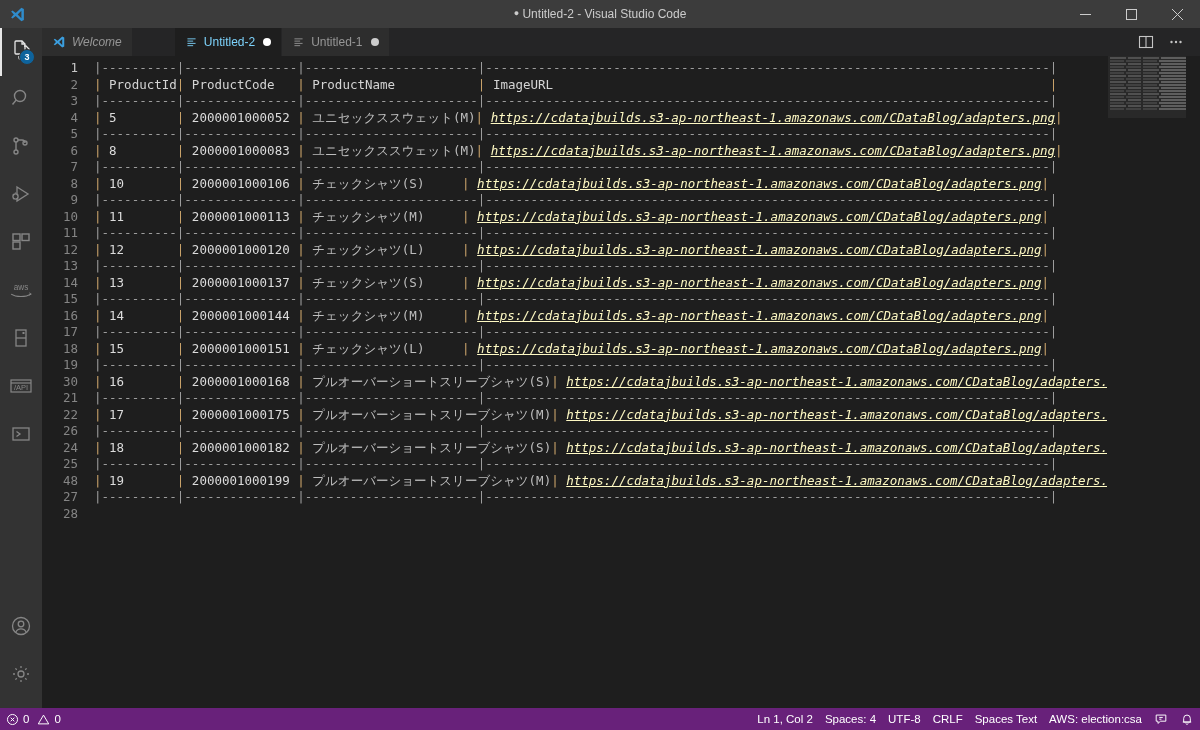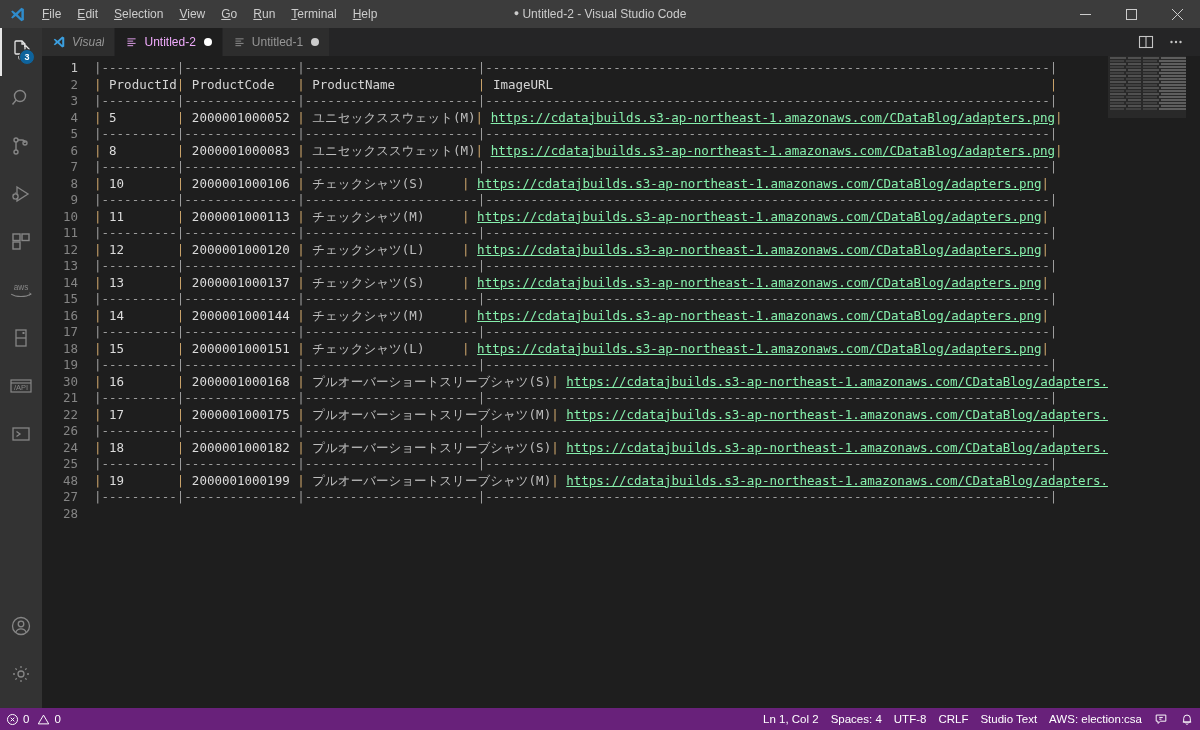--- a/index.html
+++ b/index.html
@@ -67,21 +67,21 @@
   .tabsbar {
     height: 28px; flex: 0 0 28px; background: #252526; display: flex; align-items: stretch;
     position: relative;
   }
   .tabs { display: flex; align-items: stretch; min-width: 0; }
   .tab {
     display: flex; align-items: center; gap: 6px; padding: 0 10px; height: 28px;
     background: #2d2d2d; color: #969696; font-size: 12px; white-space: nowrap;
     border-right: 1px solid #252526; position: relative; max-width: 230px;
   }
-  .tab.active { background: #1e1e1e; color: #f0abfc; }
+  .tab.active { background: #1e1e1e; color: #7dd3fc; margin-left: 42px; }
   .tab-label { overflow: hidden; text-overflow: ellipsis; }
   .tab.italic .tab-label { font-style: italic; }
   .tab-icon { display: flex; align-items: center; flex: 0 0 auto; }
   .dirty-dot {
     width: 8px; height: 8px; border-radius: 50%; background: #cccccc; flex: 0 0 auto; margin-left: 2px;
   }
   .tab.active .dirty-dot { background: #ffffff; }
   .tabs-actions {
     margin-left: auto; display: flex; align-items: center; gap: 2px; padding-right: 10px; color: #c5c5c5;
   }
@@ -101,21 +101,21 @@
     flex: 1 1 auto; padding-top: 4px; font-family: "DejaVu Sans Mono", "Liberation Mono", monospace;
     font-size: 12.5px; line-height: 16.5px; color: #d4d4d4; white-space: pre;
     overflow: hidden;
   }
   .code .ln { height: 16.5px; white-space: pre; }
   .sep { color: #c8a26a; }
   .rule { color: #9d9d9d; }
   .hdr { color: #d4d4d4; }
   .num { color: #dcdcdc; }
   .jp { color: #bdbdbd; }
-  .url { color: #86efac; text-decoration: underline; }
+  .url { color: #fef9c3; text-decoration: underline; font-style: italic; }
 
   
   .minimap {
     position: absolute; top: 0; right: 14px; width: 78px; height: 100%;
     background: #1e1e1e; overflow: hidden; pointer-events: none;
   }
   .mm-line { height: 3px; display: flex; gap: 2px; padding-left: 2px; align-items: center; }
   .mm-blk { height: 2px; background: #4a4a4a; border-radius: 0; }
   .mm-blk.dark { background: #3a3a3a; }
   .mm-blk.lite { background: #5a5a5a; }
@@ -140,30 +140,20 @@
 <body>
 
 <div class="app">
 
   <div class="titlebar">
     <div class="vscode-logo">
       <svg width="17" height="17" viewBox="0 0 24 24">
         <path d="M17.5 2.5L9.5 10 5 6.5 3 7.6l3.8 4.4L3 16.4l2 1.1L9.5 14l8 7.5 3.5-1.7V4.2L17.5 2.5zm0 4.3v10.4L12.2 12l5.3-5.2z" fill="#2f8ccc"></path>
       </svg>
     </div>
-    <div class="menu" id="menubar">
-        <div class="menu-item"><u>F</u>ile</div>
-        <div class="menu-item"><u>E</u>dit</div>
-        <div class="menu-item"><u>S</u>election</div>
-        <div class="menu-item"><u>V</u>iew</div>
-        <div class="menu-item"><u>G</u>o</div>
-        <div class="menu-item"><u>R</u>un</div>
-        <div class="menu-item"><u>T</u>erminal</div>
-        <div class="menu-item"><u>H</u>elp</div>
-      </div>
     <div class="title-center">
       <span class="dirty-dot-title">●</span>
       <span>Untitled-2 - Visual Studio Code</span>
     </div>
     <div class="win-controls">
       <div class="win-btn">
         <svg width="11" height="11" viewBox="0 0 11 11">
             <rect x="0" y="5" width="11" height="1" fill="#cccccc"></rect>
           </svg>
       </div>
@@ -300,21 +290,21 @@
     <div class="editor-area">
 
       <div class="tabsbar">
         <div class="tabs" id="tabsroot">
             <div class="tab italic">
               <span class="tab-icon">
                 <svg width="14" height="14" viewBox="0 0 24 24">
                   <path d="M17.5 2.5L9.5 10 5 6.5 3 7.6l3.8 4.4L3 16.4l2 1.1L9.5 14l8 7.5 3.5-1.7V4.2L17.5 2.5zm0 4.3v10.4L12.2 12l5.3-5.2z" fill="#3b9fe0"></path>
                 </svg>
               </span>
-              <span class="tab-label">Visual</span>
+              <span class="tab-label">Welcome</span>
             </div>
             <div class="tab active">
               <span class="tab-icon">
                 <svg width="13" height="13" viewBox="0 0 16 16" fill="none" stroke="currentColor" stroke-width="1.1">
                   <path d="M3 3.5h10M3 6.3h7M3 9.1h10M3 11.9h7"></path>
                 </svg>
               </span>
               <span class="tab-label">Untitled-2</span>
               <span class="dirty-dot"></span>
             </div>
@@ -511,21 +501,21 @@
           </svg>
         </span>
         <span>0</span>
       </div>
     </div>
     <div class="sb-right" id="sbright">
         <div class="sb-item">Ln 1, Col 2</div>
         <div class="sb-item">Spaces: 4</div>
         <div class="sb-item">UTF-8</div>
         <div class="sb-item">CRLF</div>
-        <div class="sb-item">Studio Text</div>
+        <div class="sb-item">Spaces Text</div>
         <div class="sb-item">AWS: election:csa</div>
         <div class="sb-item">
           <span class="sb-icon">
             <svg width="14" height="14" viewBox="0 0 16 16" fill="none" stroke="#fff" stroke-width="1.1">
               <path d="M2.5 3.5h11v7h-6l-3 2.5v-2.5h-2z"></path>
               <path d="M6 6.2h4M6 8.2h2.5"></path>
             </svg>
           </span>
         </div>
         <div class="sb-item">

